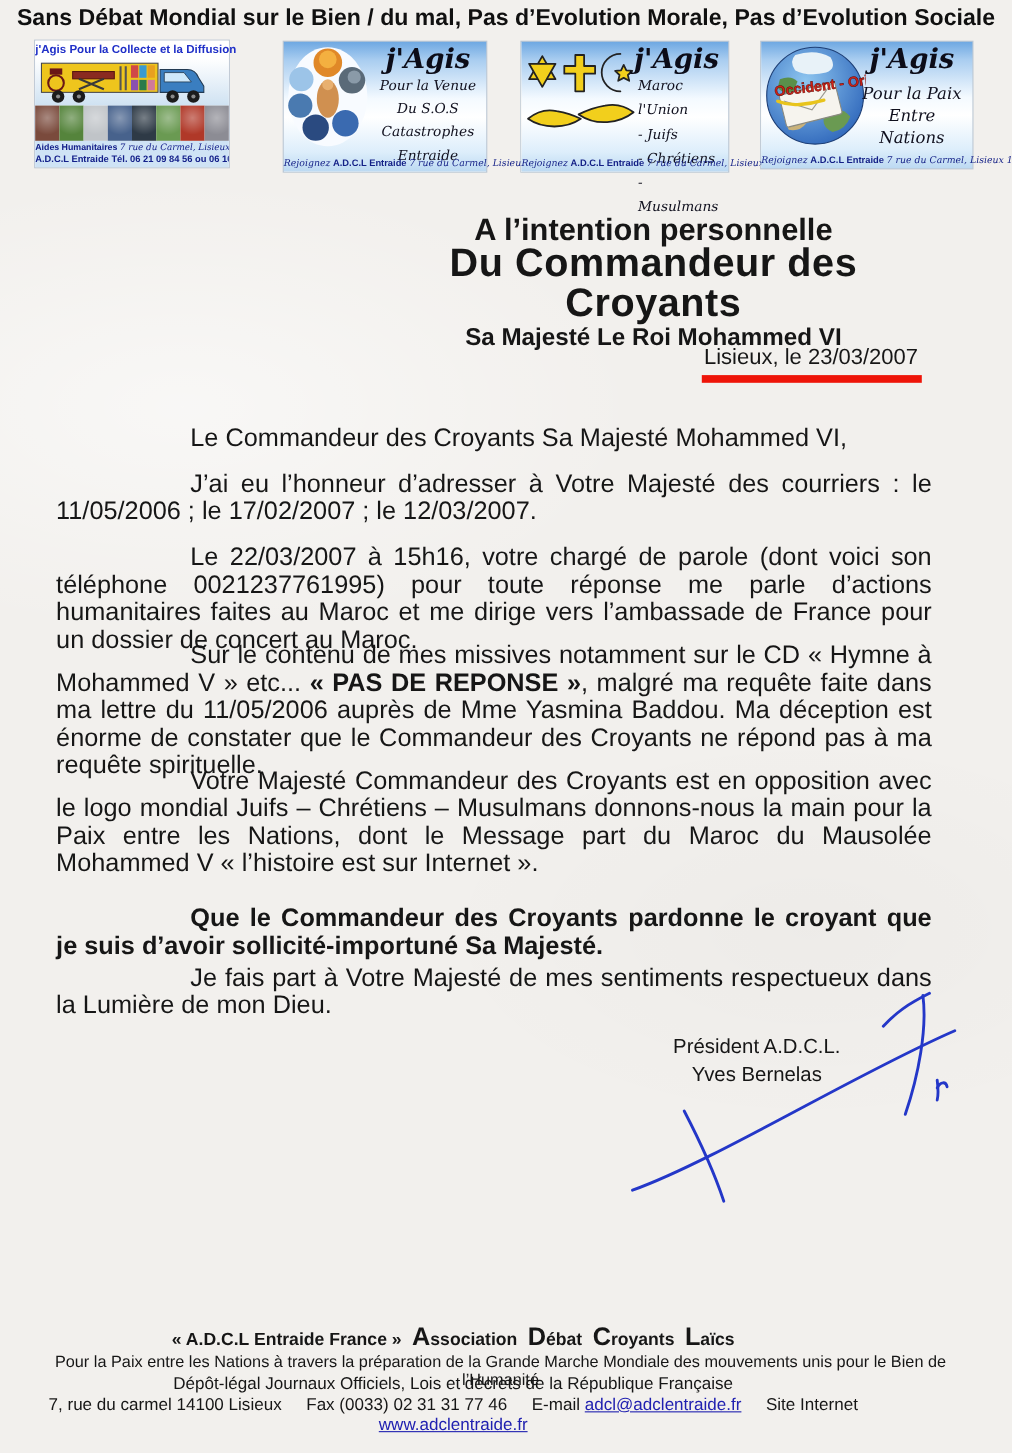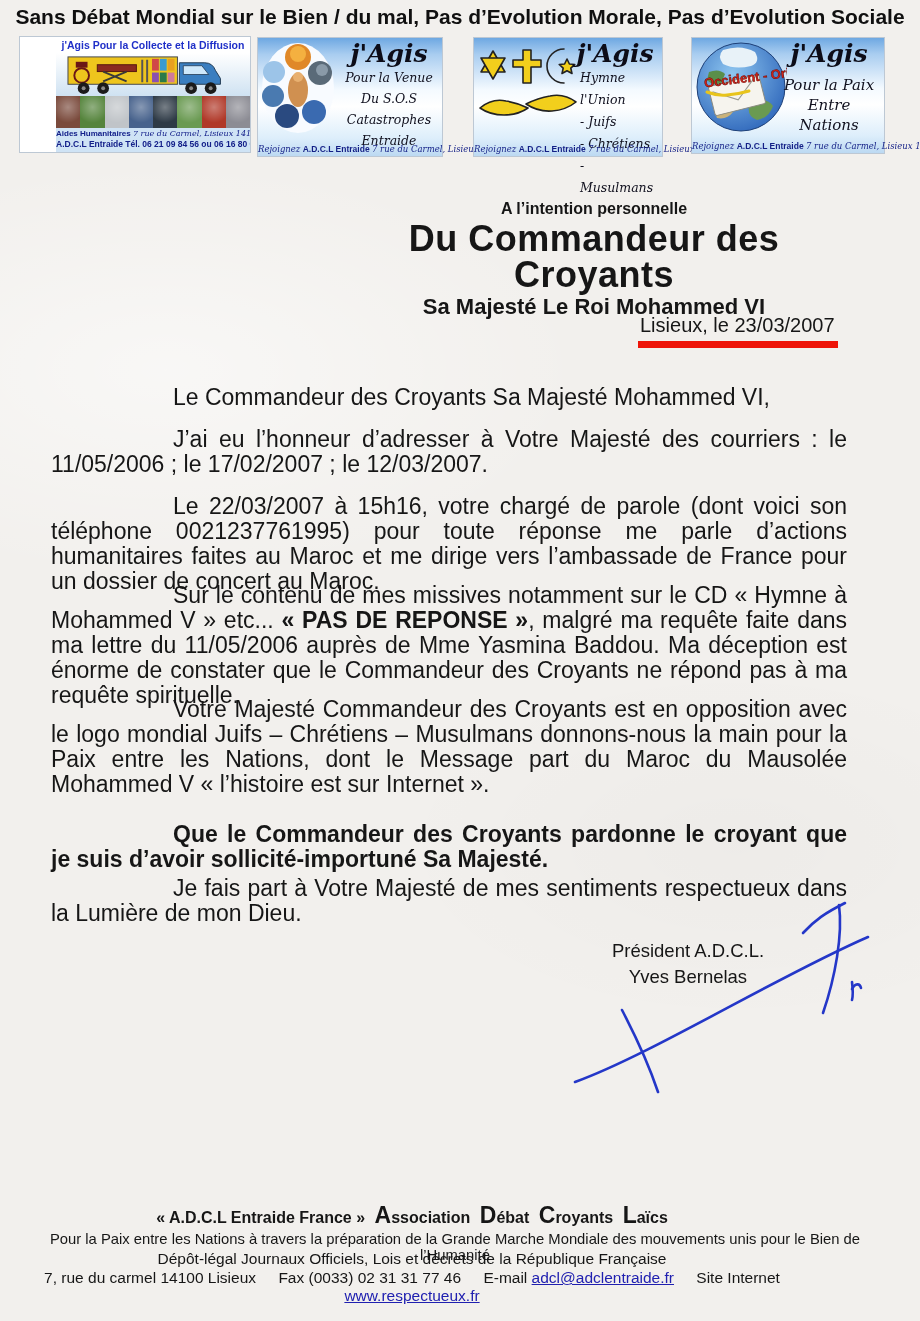--- a/index.html
+++ b/index.html
@@ -11,21 +11,21 @@
       radial-gradient(ellipse 500px 260px at 80% 64%, rgba(0,0,0,.02), transparent 70%);
     font-family:"Liberation Sans", sans-serif; color:#161616;
   }
   .headline {
     position:absolute; top:5px; left:0; width:100%;
     text-align:center; font-size:21px; font-weight:bold; color:#101010;
   }
   
   .card { position:absolute; top:38px; box-shadow:0 0 0 1px rgba(110,140,175,.4); }
   .card-grad { background:linear-gradient(180deg,#6ea8e2 0%,#a9cdf0 14%,#f4faff 44%,#ffffff 58%,#ddeefb 85%,#bcd9f2 100%); }
-  .card1 { left:20px;  top:37px; width:194px; height:115px; background:#fff;padding-left:36px; }
+  .card1 { left:32px;  top:37px; width:176px; height:115px; background:#fff; }
   .card2 { left:258px; width:184px; height:118px; }
   .card3 { left:474px; width:188px; height:118px; }
   .card4 { left:692px; width:192px; height:115px; }
   .card1-title { height:16px; line-height:16px; text-align:center; font-size:10.5px; font-weight:bold; color:#2030c8; background:#fff; white-space:nowrap; }
   .card1-truck { height:43px; background:linear-gradient(180deg,#ffffff,#cfe2f2); }
   .card1-truck svg { display:block; width:100%; height:100%; }
   .photo-strip { display:flex; height:32px; }
   .photo-strip div { flex:1; background-image:radial-gradient(circle at 50% 35%, rgba(255,255,255,.35), transparent 65%); }
   .card1-cap { height:24px; background:#cfe3f5; text-align:center; color:#14208a; overflow:hidden; }
   .card1-cap .l1 { font-size:8px; line-height:11px; white-space:nowrap; }
@@ -40,21 +40,21 @@
   .card2 .txtcol { position:absolute; right:4px; top:3px; width:98px; text-align:center; }
   .card2 .logoline { line-height:21px; }
   .card3 .txtcol { position:absolute; right:4px; top:3px; width:86px; text-align:left; }
   .card3 .brand { text-align:center; }
   .card3 .logoline { line-height:22px; padding-left:8px; }
   .card4 .txtcol { position:absolute; right:3px; top:3px; width:104px; text-align:center; }
   .card4 .logoline { font-size:15px; line-height:20px; }
   .globe-wrap svg, .collage svg, .symbols svg { display:block; }
   
   .addressee { position:absolute; left:330px; top:197px; width:528px; text-align:center; }
-  .addr1 { font-size:16px; font-weight:bold; line-height:24px; }
+  .addr1 { font-size:28px; font-weight:bold; line-height:24px; }
   .addr2 { font-size:36px; font-weight:bold; line-height:36px; letter-spacing:0.5px; }
   .addr3 { font-size:22px; font-weight:bold; line-height:28px; }
   .dateline { position:absolute; left:640px; top:314px; font-size:20px; }
   .red-underline { position:absolute; left:638px; top:341px; width:200px; height:7px; }
   
   .para { position:absolute; left:51px; width:796px; font-size:23px; line-height:25px; text-align:justify; margin:0; }
   .indent { text-indent:122px; }
   .p1 { top:385px; }
   .p2 { top:427px; }
   .p3 { top:494px; }
@@ -190,21 +190,21 @@
           <path d="M91 13 l2.4 5 5.4 .5 -4 3.7 1.2 5.3 -5 -2.7 -5 2.7 1.2 -5.3 -4 -3.7 5.4 -.5 z"></path>
         </g>
         <g fill="#f2cf1c" stroke="#222" stroke-width="1.6" stroke-linejoin="round">
           <path d="M4 62 q12 -10 26 -7 q12 2 22 7 q-10 7 -24 7 q-14 0 -24 -7 z"></path>
           <path d="M100 56 q-12 -9 -26 -6 q-12 2 -24 8 q12 8 26 7 q14 -1 24 -9 z"></path>
         </g>
       </svg>
     </div>
     <div class="txtcol">
       <div class="brand">j'Agis</div>
-      <div class="logoline">Hymne l'Union</div>
+      <div class="logoline">Maroc l'Union</div>
       <div class="logoline">- Juifs</div>
       <div class="logoline">- Chrétiens</div>
       <div class="logoline">- Musulmans</div>
     </div>
     <div class="cap234">
       <span class="script">Rejoignez</span>
       <span class="org-bold">A.D.C.L Entraide</span>
       <span class="script">7 rue du Carmel, Lisieux 14100</span>
     </div>
   </div>
@@ -284,16 +284,16 @@
     <span><span class="big">L</span><span>aïcs</span></span>
   </div>
   <div class="fline f2">Pour la Paix entre les Nations à travers la préparation de la Grande Marche Mondiale des mouvements unis pour le Bien de l’Humanité</div>
   <div class="fline f3">Dépôt-légal Journaux Officiels, Lois et décrets de la République Française</div>
   <div class="fline f4">
     <span>7, rue du carmel 14100 Lisieux</span>
     <span class="gap">Fax (0033) 02 31 31 77 46</span>
     <span class="gap">E-mail</span>
     <a href="#" class="doc-link" style="color: rgb(32, 32, 176);">adcl@adclentraide.fr</a>
     <span class="gap">Site Internet</span>
-    <a href="#" class="doc-link" style="color: rgb(32, 32, 176);">www.respectueux.fr</a>
+    <a href="#" class="doc-link" style="color: rgb(32, 32, 176);">www.adclentraide.fr</a>
   </div>
 
 </div>
 
 </body></html>

